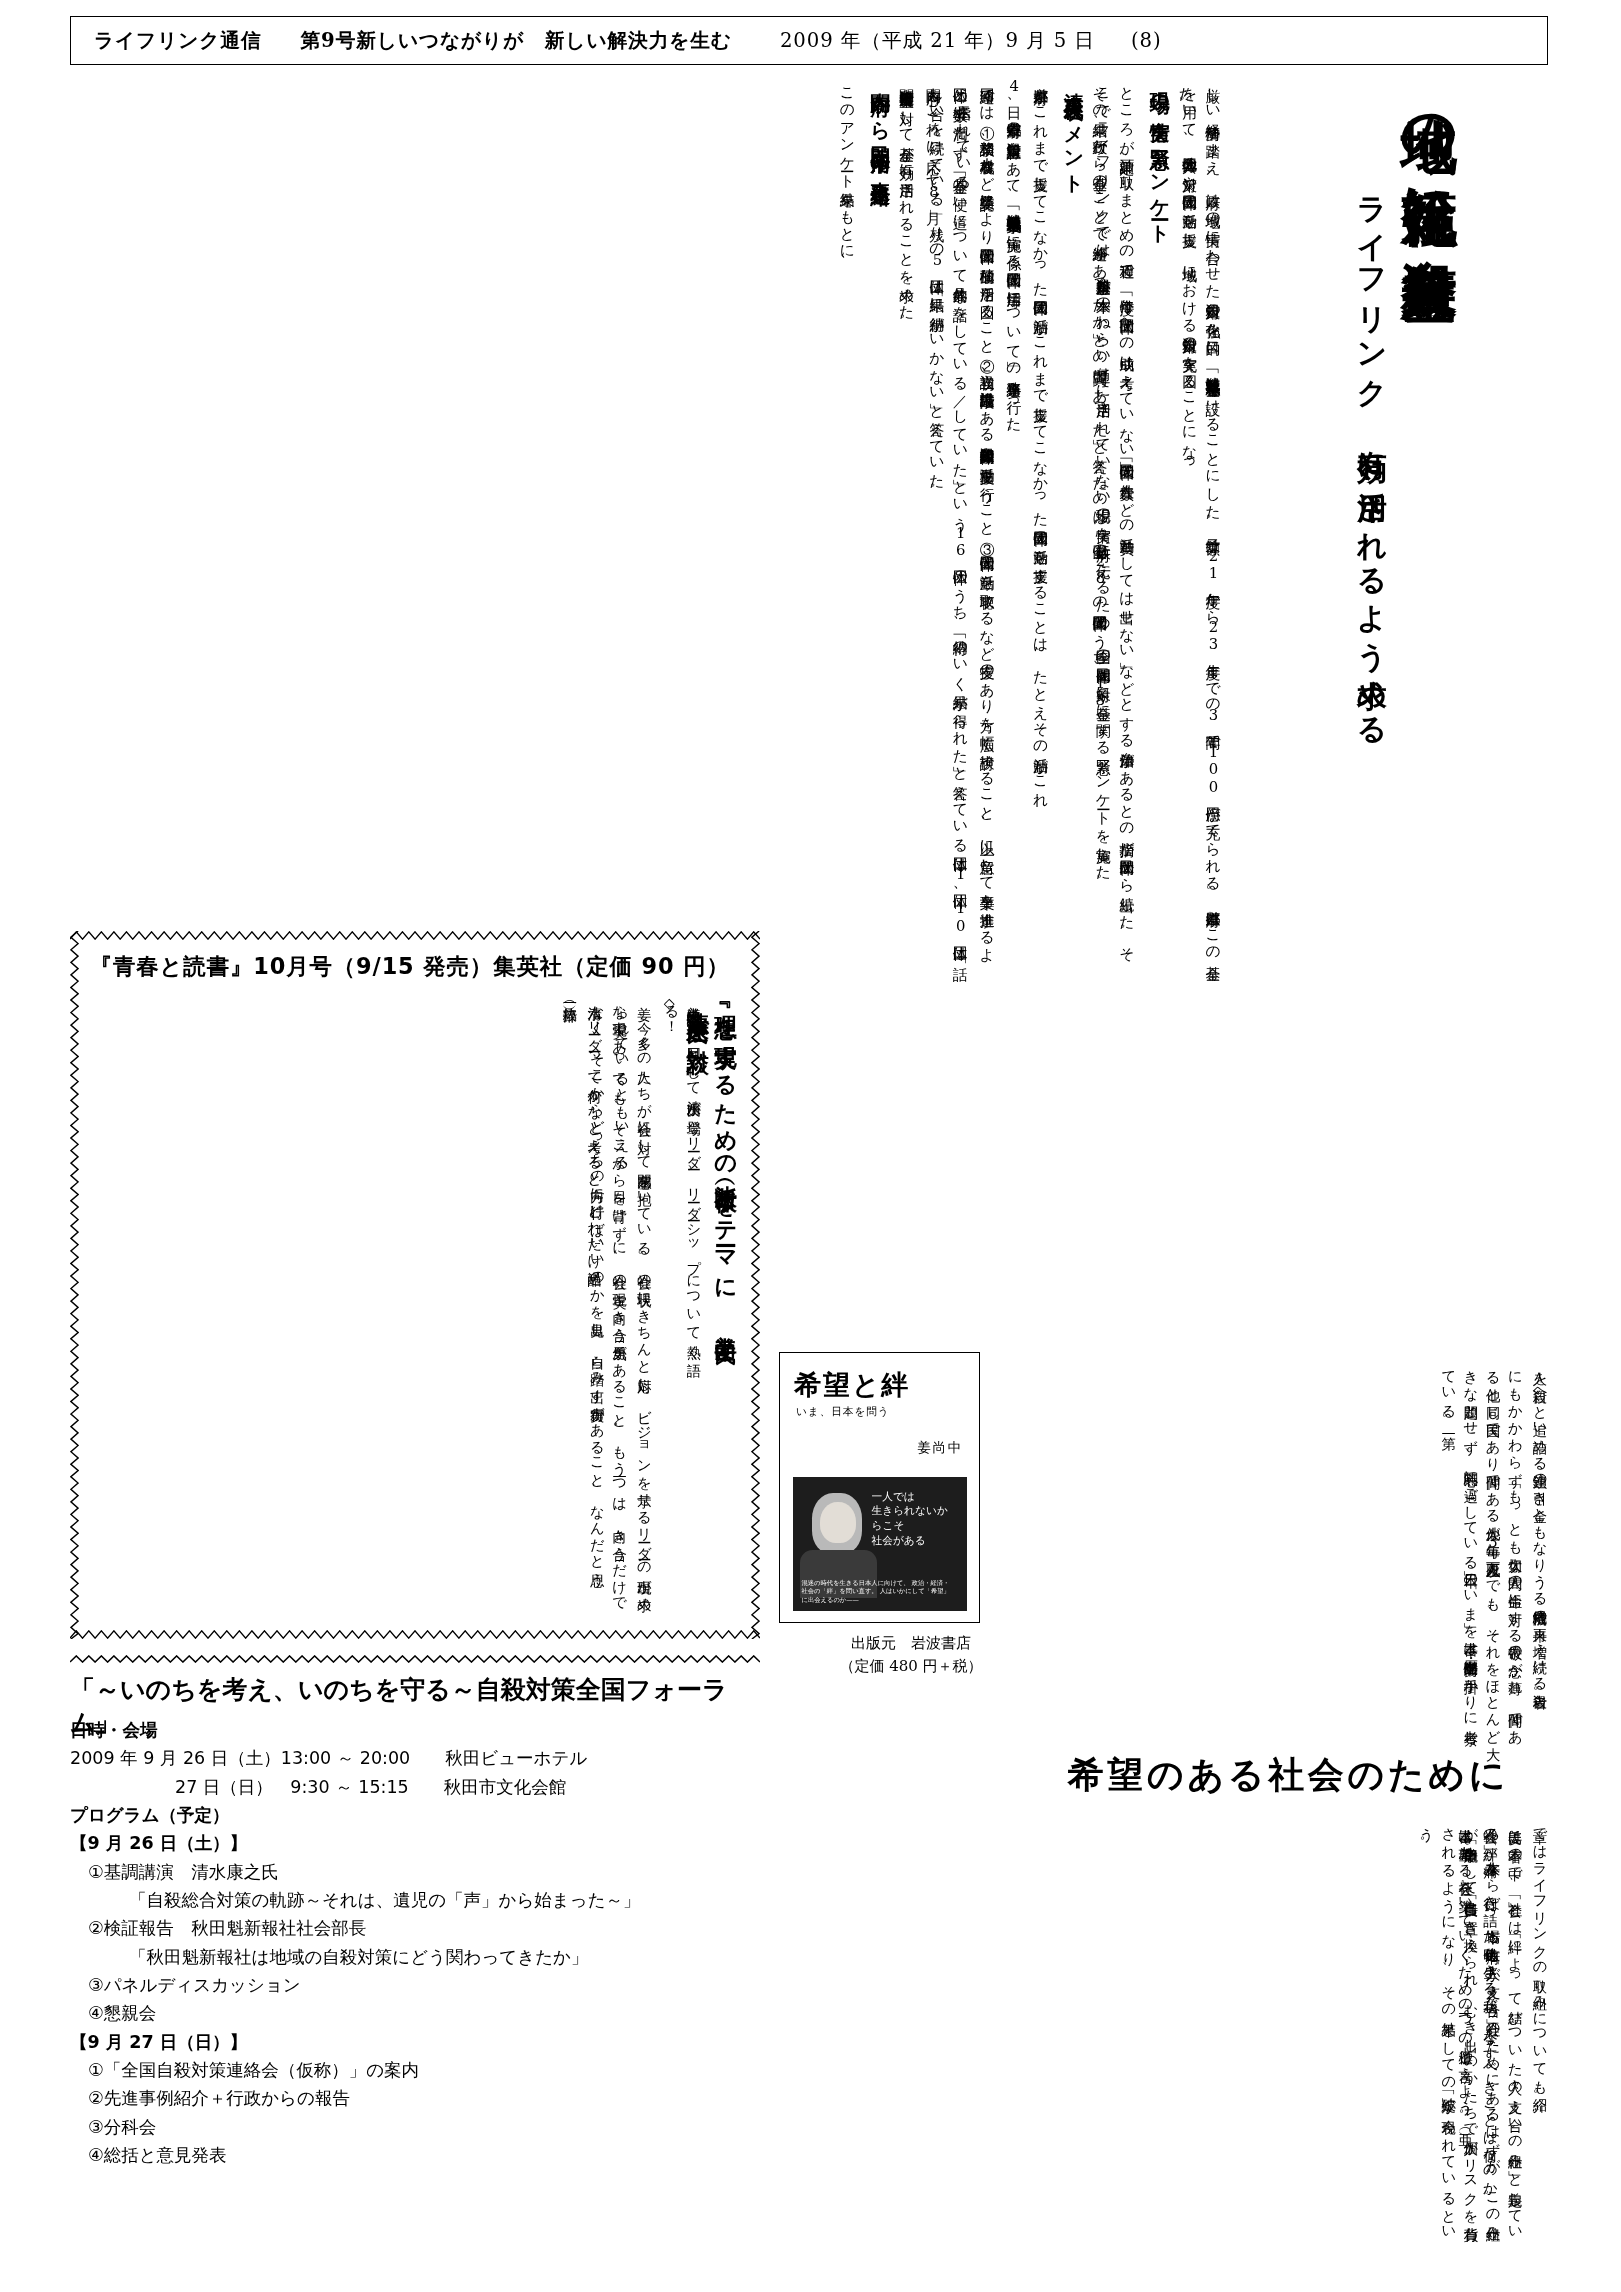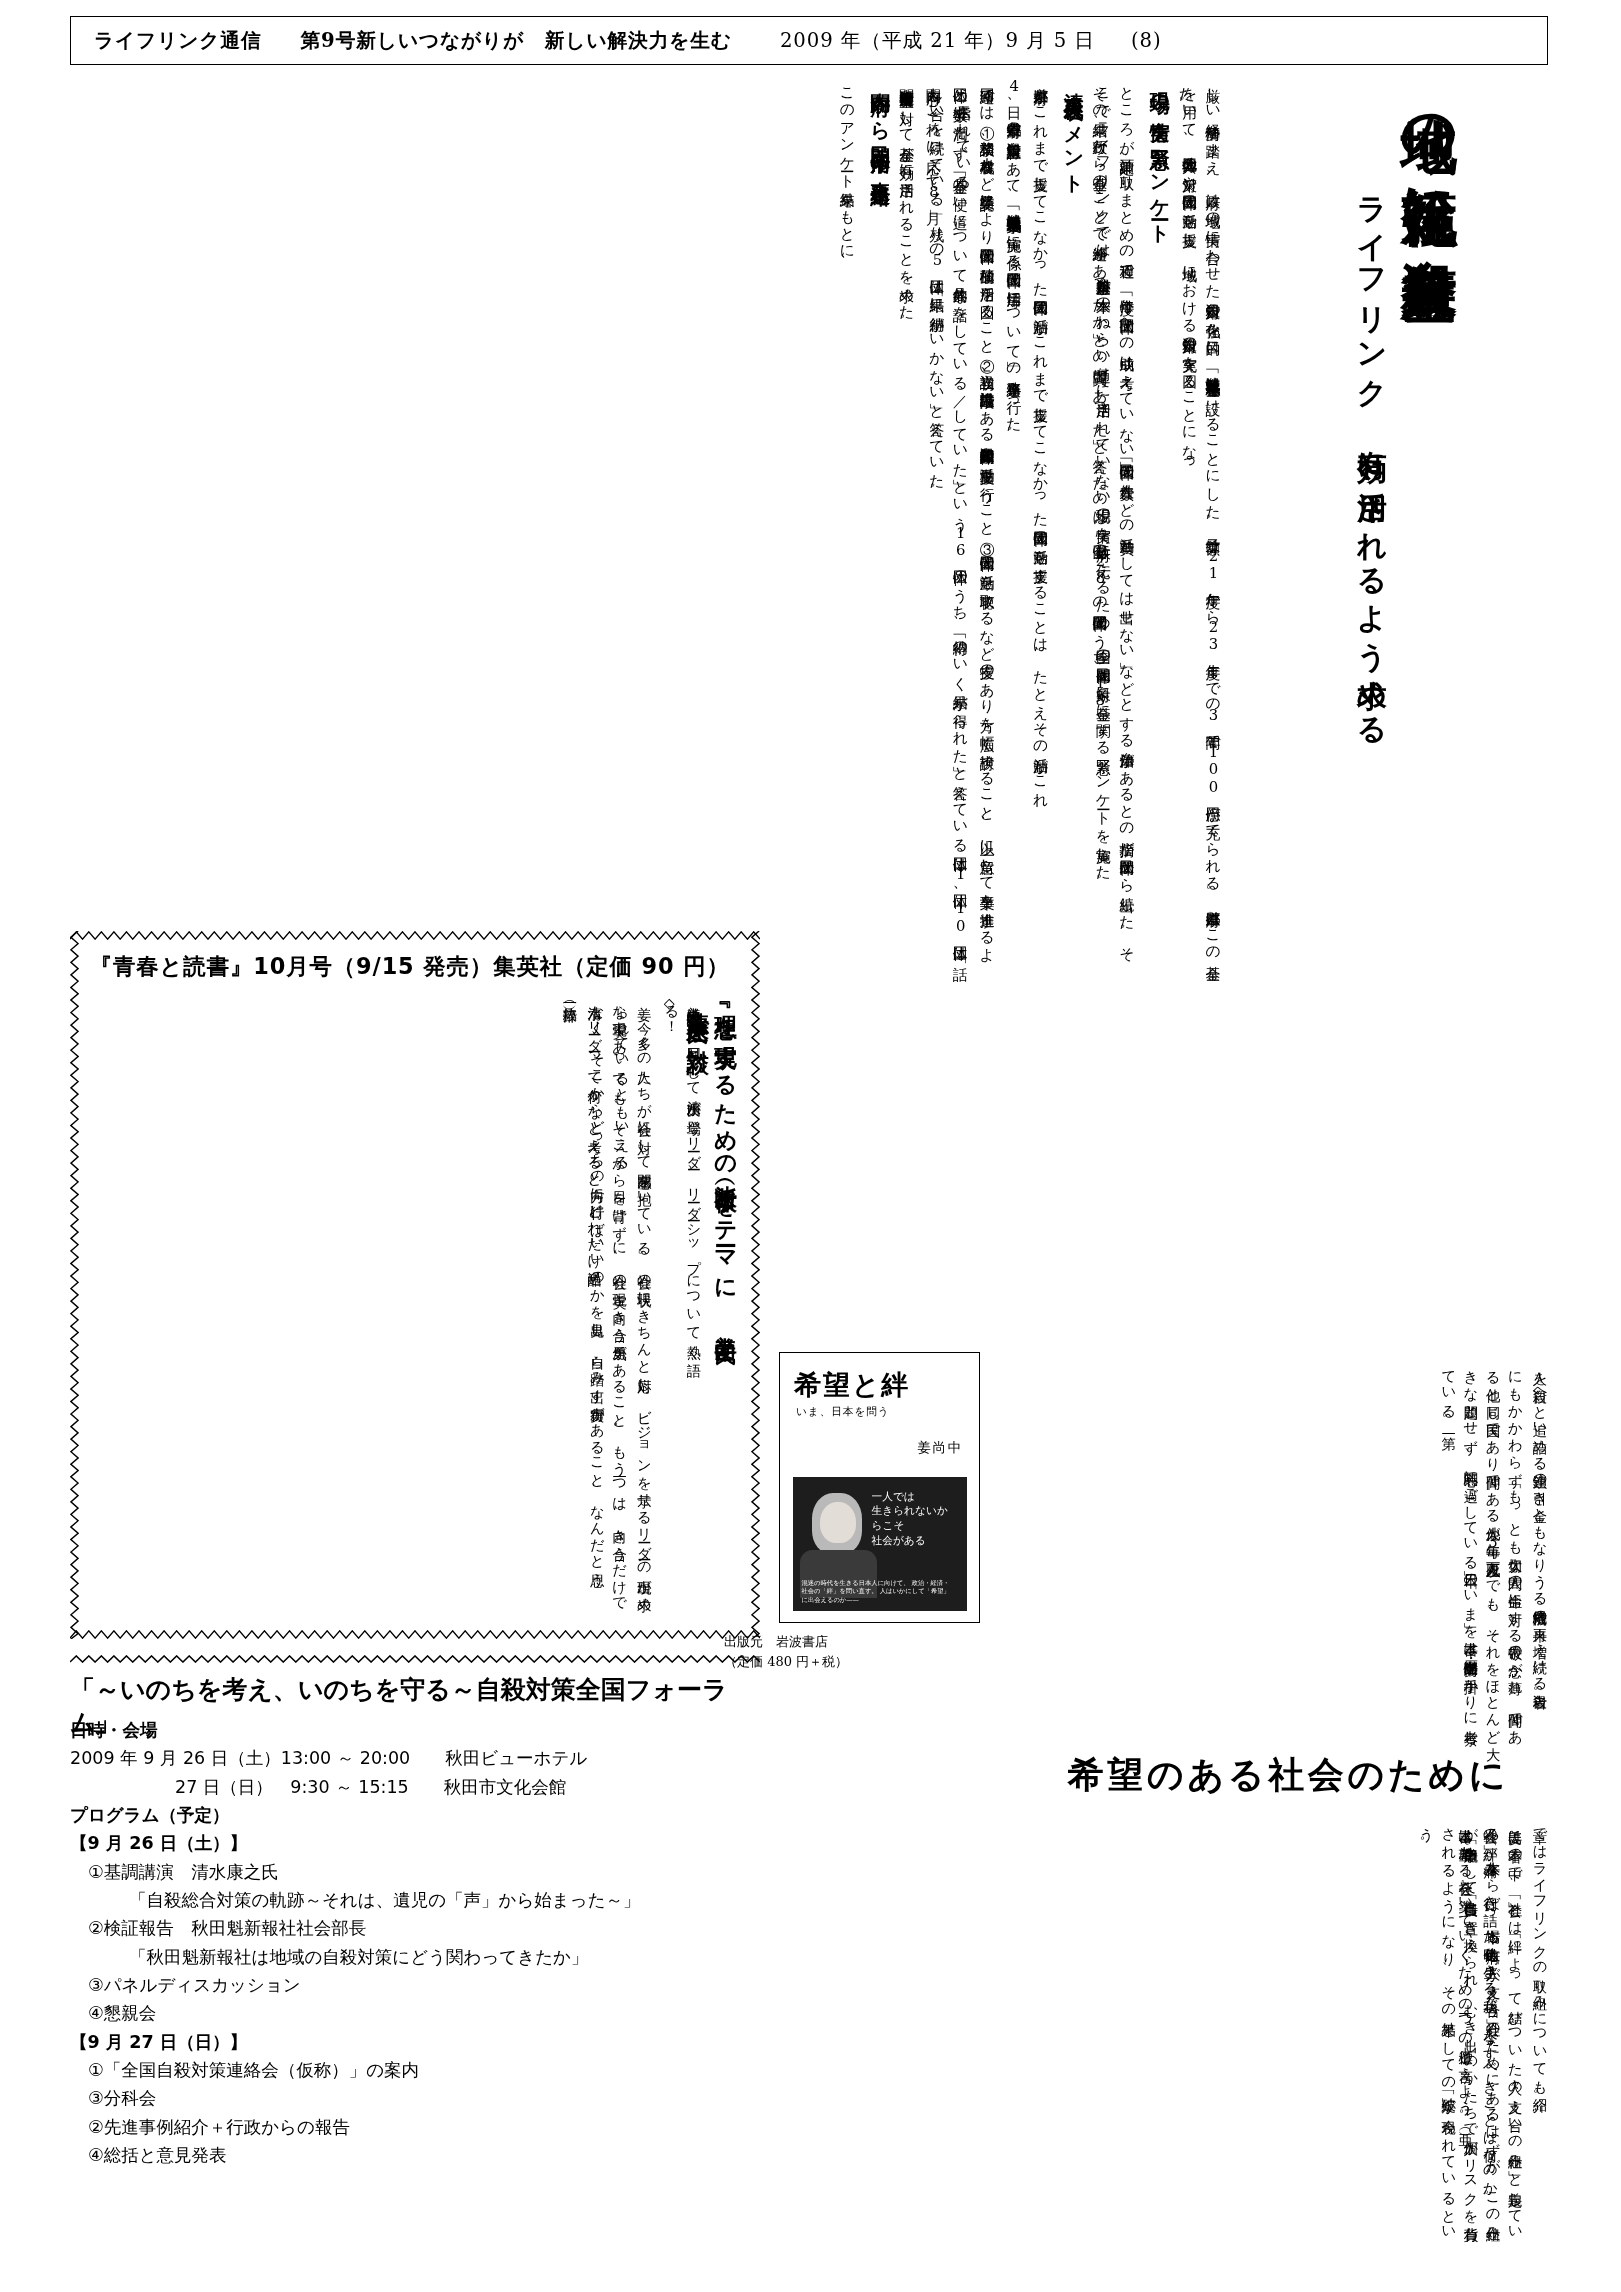--- a/index.html
+++ b/index.html
@@ -143,22 +143,22 @@
   .bc-cap{
     position:absolute;right:9px;top:12.5px;width:86px;
     color:#fff;font-size:10.7px;line-height:1.4;
     writing-mode:horizontal-tb;
   }
   .bc-cap2{
     position:absolute;left:9px;bottom:7.2px;width:152px;
     color:#fff;font-size:6.3px;line-height:1.3;
   }
   .bc-pub{
-    position:absolute;left:724px;top:1632px;width:222px;text-align:left;
-    font-size:13px;line-height:1.5;
+    position:absolute;left:800px;top:1632px;width:222px;text-align:center;
+    font-size:15px;line-height:1.5;
   }
 
   
   .promo{
     position:absolute;left:70px;top:931px;width:690px;height:708px;
   }
   .zig-top{
     position:absolute;left:0;top:0;width:690px;height:9px;
   }
   .zig-bottom{
@@ -326,20 +326,20 @@
       <div class="fb-h">プログラム（予定）</div>
       <div class="fb-h">【9 月 26 日（土）】</div>
       <div class="ind3">①基調講演　清水康之氏</div>
       <div class="ind2">「自殺総合対策の軌跡～それは、遺児の「声」から始まった～」</div>
       <div class="ind3">②検証報告　秋田魁新報社社会部長</div>
       <div class="ind2">「秋田魁新報社は地域の自殺対策にどう関わってきたか」</div>
       <div class="ind3">③パネルディスカッション</div>
       <div class="ind3">④懇親会</div>
       <div class="fb-h">【9 月 27 日（日）】</div>
       <div class="ind3">①「全国自殺対策連絡会（仮称）」の案内</div>
+      <div class="ind3">②先進事例紹介＋行政からの報告</div>
       <div class="ind3">③分科会</div>
-      <div class="ind3">②先進事例紹介＋行政からの報告</div>
       <div class="ind3">④総括と意見発表</div>
     </div>
   </div>
 
 </div>
 
 
 </body></html>

